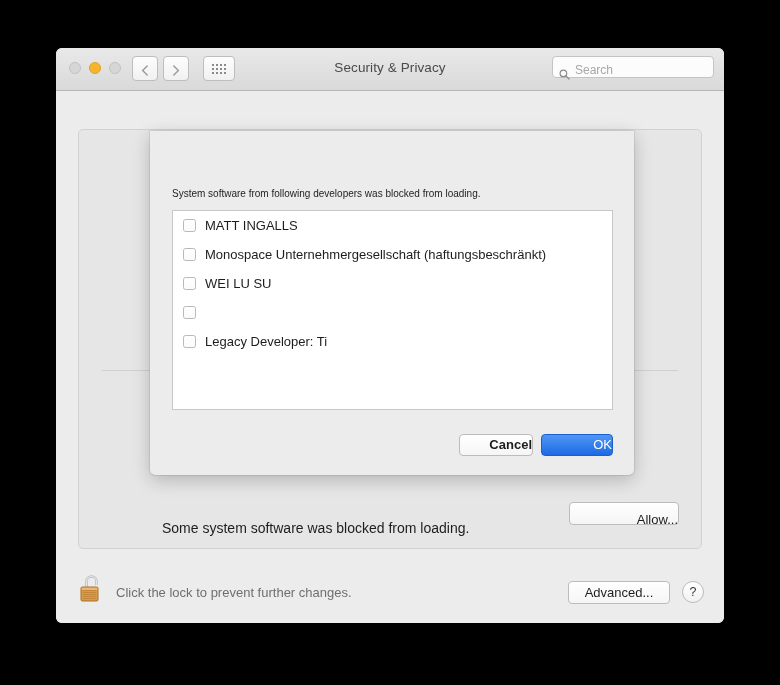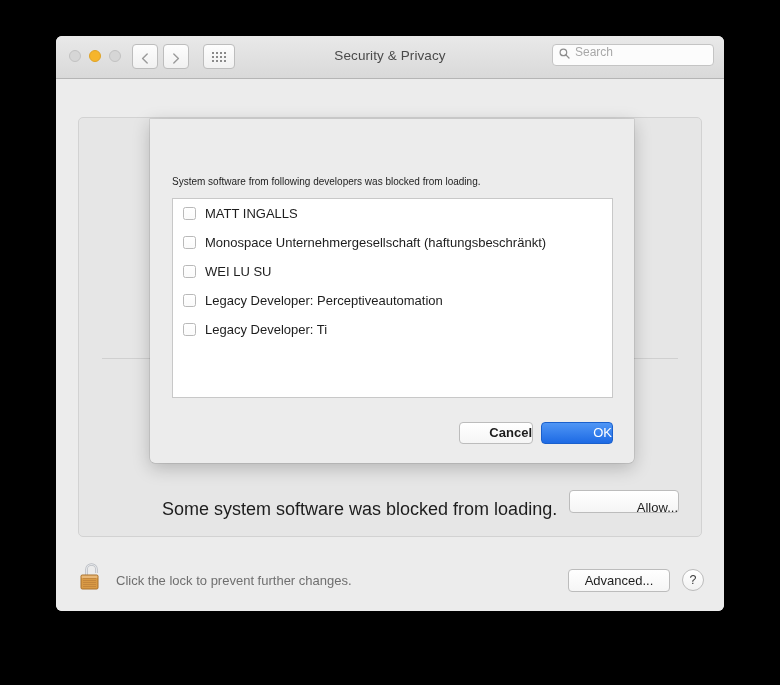--- a/index.html
+++ b/index.html
@@ -11,20 +11,21 @@
     overflow: hidden;
     font-family: "Liberation Sans", sans-serif;
     -webkit-font-smoothing: antialiased;
   }
 
   #root {
     position: relative;
     width: 780px;
     height: 568px;
     background: #000000;
+    margin-top: 12px;
   }
 
   
   .window {
     position: absolute;
     left: 56px;
     top: 36px;
     width: 668px;
     height: 575px;
     border-radius: 6px;
@@ -101,21 +102,21 @@
     position: absolute;
     right: 10px;
     top: 8px;
     width: 162px;
     height: 22px;
     border-radius: 4px;
     background: #fcfcfc;
     border: 1px solid #c4c4c4;
     box-sizing: border-box;
     display: flex;
-    align-items: flex-start;
+    align-items: flex-end;
     padding-left: 6px;
     gap: 5px;
   }
   .searchfield .sicon { width: 11px; height: 11px; flex: none; }
   .searchfield .splaceholder {
     font-size: 12px;
     color: #a8a8a8;
   }
 
   
@@ -195,22 +196,22 @@
 
   .blocked-row {
     position: absolute;
     left: 0; right: 0;
     top: 372px;
     height: 24px;
   }
   .blocked-text {
     position: absolute;
     left: 83px;
-    top: 9px;
-    font-size: 18px;
+    top: 18px;
+    font-size: 14px;
     color: #1d1d1d;
   }
 
   .btn {
     font-family: "Liberation Sans", sans-serif;
     font-size: 13px;
     color: #1d1d1d;
     background: linear-gradient(to bottom, #ffffff, #f5f5f5);
     border: 1px solid #bcbcbc;
     border-radius: 4px;
@@ -476,21 +477,20 @@
           <div class="list-item">
             <span class="cbox"></span>
             <span>Monospace Unternehmergesellschaft (haftungsbeschränkt)</span>
           </div>
           <div class="list-item">
             <span class="cbox"></span>
             <span>WEI LU SU</span>
           </div>
           <div class="list-item">
             <span class="cbox"></span>
-            <span>Legacy Developer: Perceptiveautomation</span>
           </div>
           <div class="list-item">
             <span class="cbox"></span>
             <span>Legacy Developer: Ti</span>
           </div>
         </div>
 
         <div class="sheet-buttons">
           <button class="btn cancel-btn">Cancel</button>
           <button class="ok-btn">OK</button>

